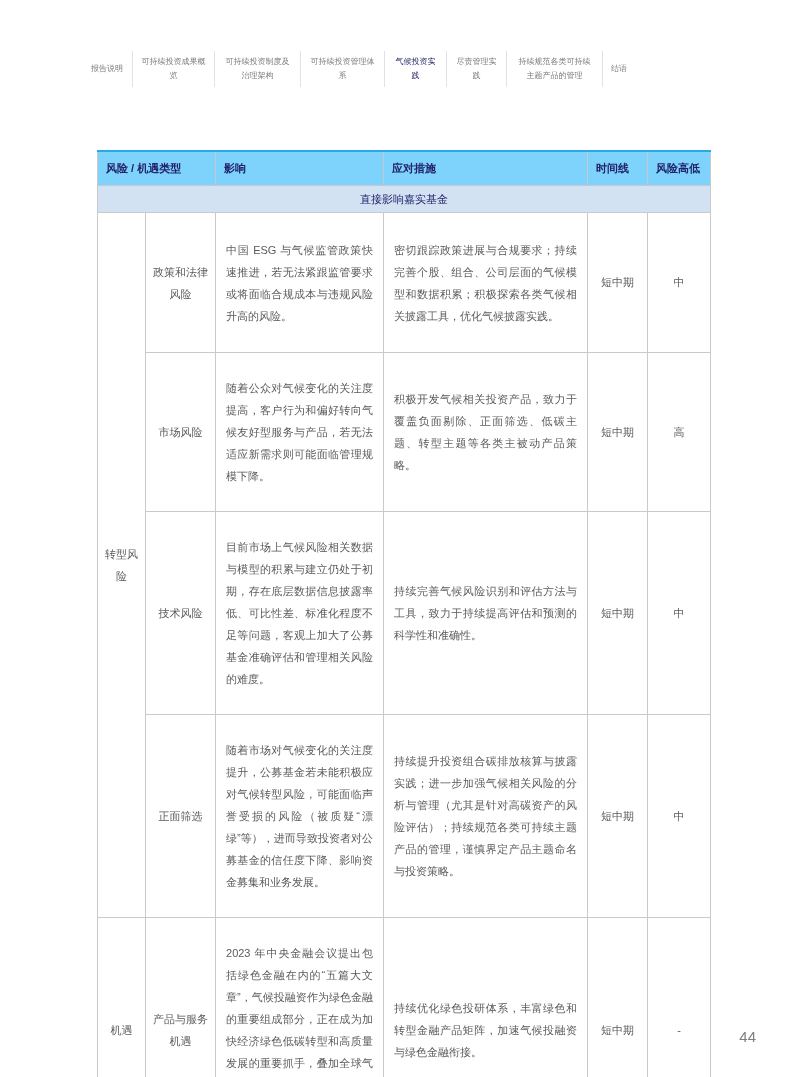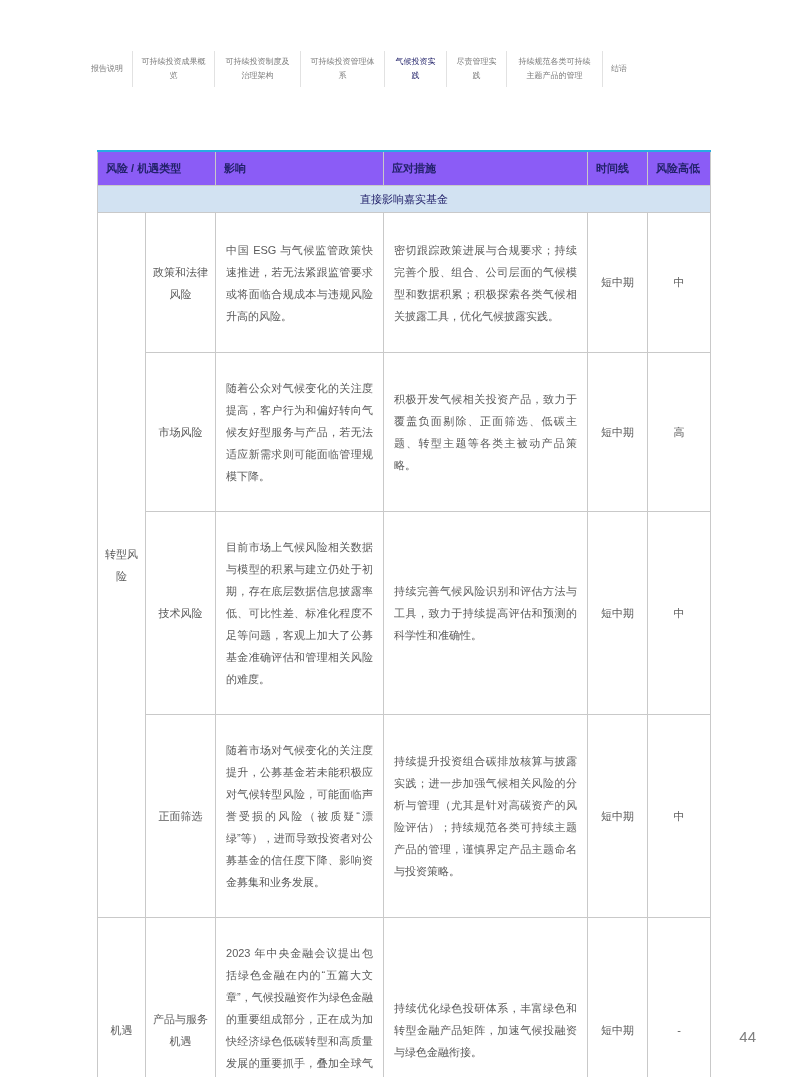--- a/index.html
+++ b/index.html
@@ -40,21 +40,21 @@
     position:absolute; top:150px; left:97px; width:613px;
     border-collapse:collapse; table-layout:fixed;
     border-top:2px solid #29abe2;
     border-bottom:1px solid #a8a8a8;
   }
   table.risk th, table.risk td {
     border:1px solid #c9c9c9; font-size:11px; vertical-align:middle;
   }
   table.risk th {
     color:#23226b; font-weight:bold; text-align:left;
-    padding:9px 8px; height:33px; background:#8b5cf6;
+    padding:9px 8px; height:33px; background:#7dd3fc;
   }
   tr.band td {
     background:#d2e2f2; color:#23226b; text-align:center;
     height:27px; padding:5px 0; font-size:11px;margin-top:35px;
   }
   td.cat, td.subtype {
     text-align:center; color:#5a5a5a; line-height:22px; padding:0 6px;font-family:Liberation Serif, serif;
   }
   td.txt {
     color:#5a5a5a; line-height:22px; text-align:justify; padding:24px 10px;

